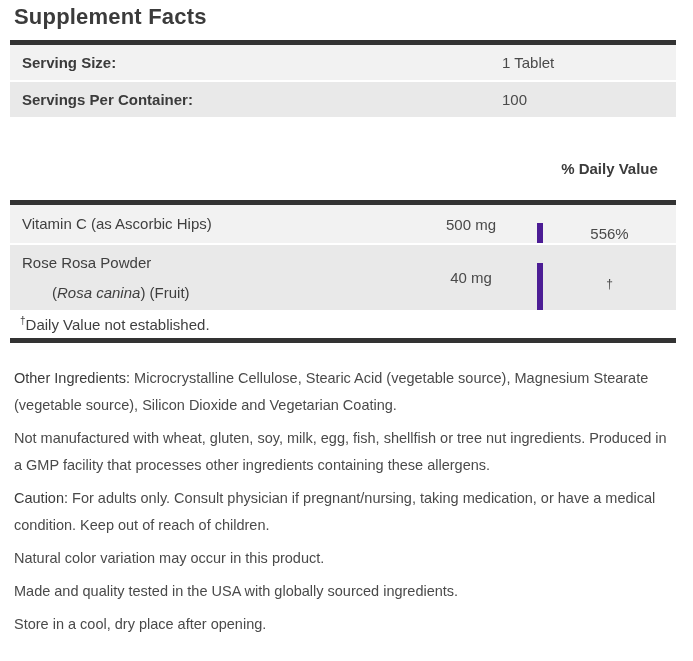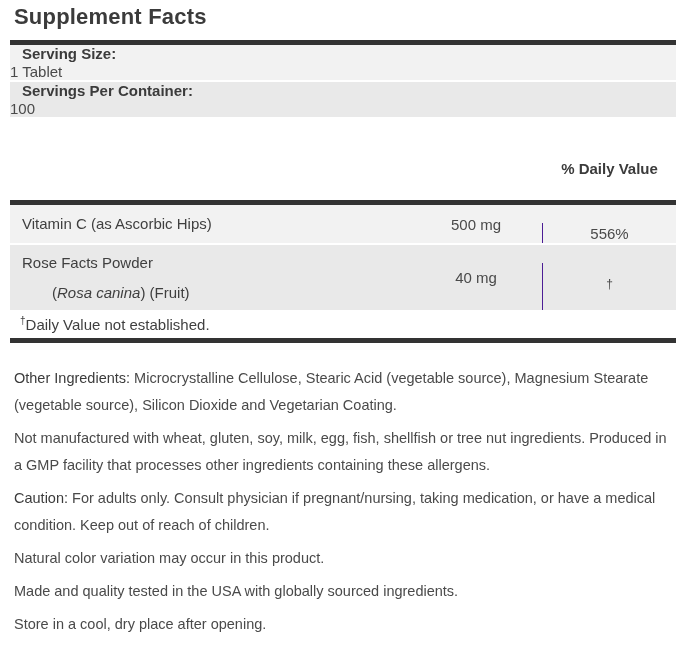--- a/index.html
+++ b/index.html
@@ -13,22 +13,22 @@
   .page-title {
     margin: 0 0 11px 4px;
     font-size: 22px; font-weight: 700; line-height: 25px;
     color: #3b3b3b; letter-spacing: 0.2px;
   }
 
   .thickbar { height: 5px; background: #333333; }
 
   
   .kv-row {
-    display: flex; align-items: flex-start;
-    height: 35px; font-size: 15px; flex-direction: column;
+    display: flex; align-items: center;
+    height: 35px; font-size: 15px;
   }
   .kv-row + .kv-row { margin-top: 2px; }
   .row-light { background: #f2f2f2; }
   .row-dark  { background: #e9e9e9; }
   .kv-label { flex: 1; padding-left: 12px; font-weight: 700; color: #3b3b3b; }
   .kv-value { width: 174px; color: #4a4a4a; }
 
   
   .col-name   { flex: 1; min-width: 0; }
   .col-amount { width: 132px; }
@@ -50,21 +50,21 @@
 
   .facts-row { display: flex; font-size: 15px; color: #3f3f3f; }
   .facts-row + .facts-row { margin-top: 2px; }
   .facts-row .col-name {
     padding-left: 12px; display: flex; flex-direction: column; justify-content: center;
     line-height: 30px;
   }
   .facts-row .col-amount, .facts-row .col-dv {
     display: flex; align-items: center; justify-content: center; color: #4a4a4a;
   }
-  .facts-row .col-dv { border-left: 1px solid #4c1d95; margin-top: 18px; }
+  .facts-row .col-dv { border-left: 6px solid #4c1d95; margin-top: 18px; }
   .facts-row-1 { height: 38px; }
   .facts-row-2 { height: 65px; }
   .name-line2 { text-indent: 30px; }
   .dagger-cell { font-size: 12px; position: relative; top: -3px; color: #4a4a4a; }
 
   .footnote {
     height: 28px; display: flex; align-items: center;
     padding-left: 10px; font-size: 15px; color: #3f3f3f;
   }
   .footnote sup { font-size: 10px; line-height: 0; }
@@ -105,21 +105,21 @@
   <div class="facts-row facts-row-1 row-light">
     <div class="col-name">
       <span>Vitamin C (as Ascorbic Hips)</span>
     </div>
     <div class="col-amount">500 mg</div>
     <div class="col-dv">556%</div>
   </div>
 
   <div class="facts-row facts-row-2 row-dark">
     <div class="col-name">
-      <span>Rose Facts Powder</span>
+      <span>Rose Rosa Powder</span>
       <span class="name-line2"><span>(</span><i>Rosa canina</i><span>) (Fruit)</span></span>
     </div>
     <div class="col-amount">40 mg</div>
     <div class="col-dv">
       <span class="dagger-cell">†</span>
     </div>
   </div>
 
   <div class="footnote">
     <span><sup>†</sup><span>Daily Value not established.</span></span>

